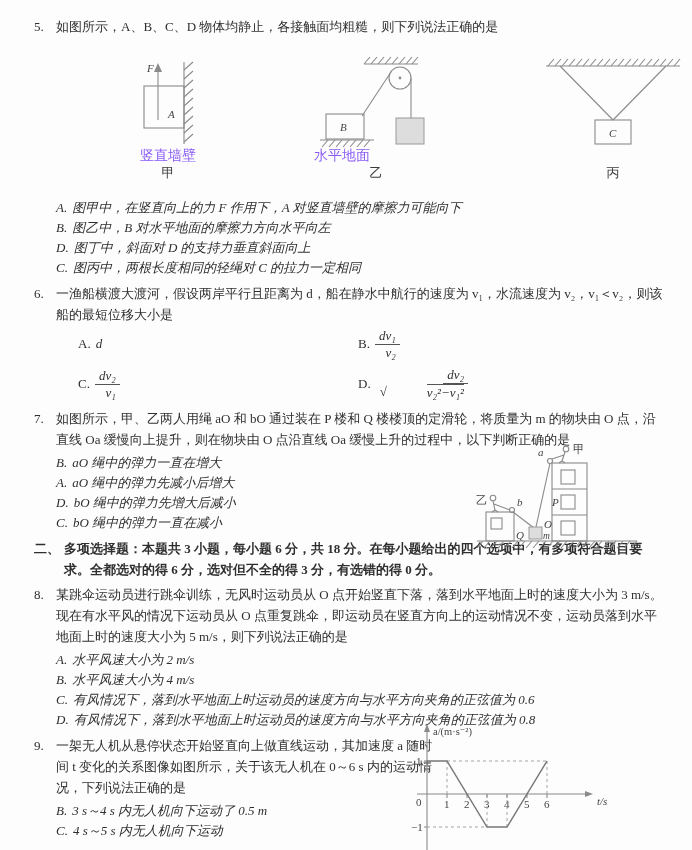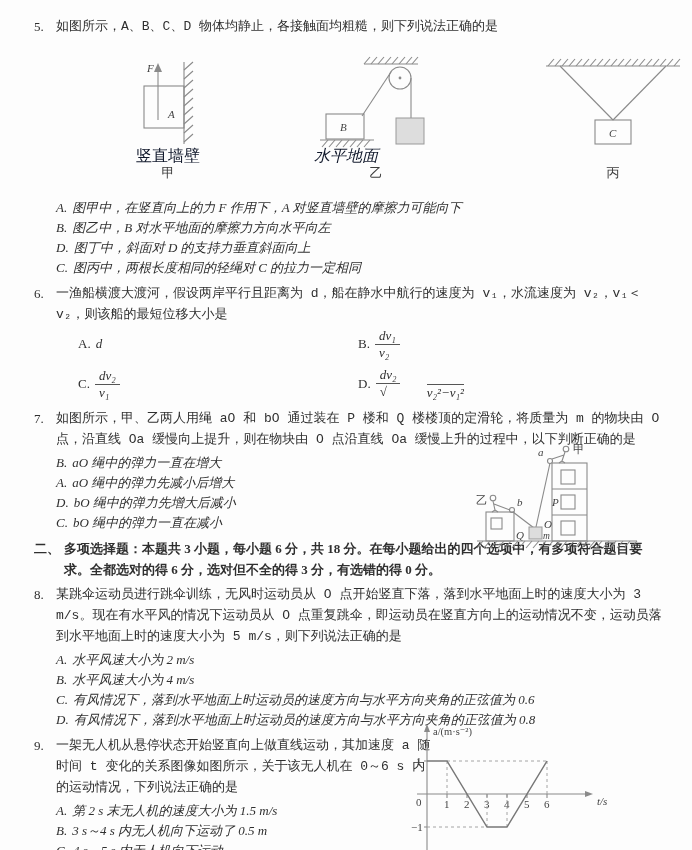--- a/index.html
+++ b/index.html
@@ -10,41 +10,41 @@
     color:#2f2f2f;
     font-family:"Liberation Serif","DejaVu Serif",serif;
     font-size:13px;
     overflow:hidden;
     box-sizing:border-box;
     padding:16px 24px 0 34px;
   }
   .q{margin-bottom:5px;position:relative;}
   .stem{display:flex;line-height:21px;}
   .qnum{flex:0 0 22px;}
-  .qtext{flex:1;font-family:Liberation Mono, monospace;}
+  .qtext{flex:1;}
   .opts{margin-top:3px;font-style:italic;}
   .opt{padding-left:22px;line-height:20px;}
   .okey{margin-right:5px;}
   .it{font-style:italic;}
   
   .figrow{display:flex;align-items:flex-end;margin:4px 0 3px 48px;gap:18px;}
   .fig{display:flex;flex-direction:column;align-items:center;}
-  .cap{font-size:16px;height:16px;line-height:16px;color:#0f172a;text-align:right;}
+  .cap{font-size:14px;height:16px;line-height:16px;color:#8b5cf6;text-align:right;}
   .figname{font-size:13px;height:18px;line-height:18px;color:#3a3a3a;}
-  .fig-yi .cap{align-self:flex-start;padding-left:2px;font-style:italic;}
+  .fig-yi .cap{align-self:flex-start;padding-left:2px;}
   svg{display:block;}
   svg .fg{stroke:#8a8a8a;fill:none;stroke-width:1.1;}
   svg .fill{fill:#ddd;stroke:#999;stroke-width:1;}
   svg .solid{fill:#8a8a8a;stroke:none;}
   svg text{fill:#444;font-size:11px;font-family:"Liberation Serif","DejaVu Serif",serif;}
   svg .zh{font-size:11.5px;font-style:normal;}
   
   .optgrid{display:grid;grid-template-columns:280px 1fr;padding-left:22px;row-gap:2px;}
   .frac-opt{display:flex;align-items:center;min-height:38px;line-height:normal;}
-  .frac{display:inline-flex;flex-direction:column;align-items:flex-start;font-style:italic;line-height:1.2;}
+  .frac{display:inline-flex;flex-direction:column;align-items:flex-end;font-style:italic;line-height:1.2;}
   .frac .num{padding:0 4px;border-bottom:1px solid #555;}
   .frac .den{padding:0 4px;display:inline-flex;align-items:flex-start;}
   .den-plain{padding:0 4px;}
   .rad{font-style:normal;}
   .radbody{border-top:1px solid #555;margin-left:40px;}
   
   .sec-head{display:flex;font-weight:bold;line-height:21px;margin:3px 0 4px 0;}
   .sec-num{flex:0 0 30px;}
   .sec-text{flex:1;}
   
@@ -225,21 +225,20 @@
       <div class="opt"><span class="okey">D.</span><span>有风情况下，落到水平地面上时运动员的速度方向与水平方向夹角的正弦值为 0.8</span></div>
     </div>
   </section>
 
   <section class="q q9">
     <div class="stem">
       <span class="qnum">9.</span>
       <span class="qtext">一架无人机从悬停状态开始竖直向上做直线运动，其加速度 a 随时间 t 变化的关系图像如图所示，关于该无人机在 0～6 s 内的运动情况，下列说法正确的是</span>
     </div>
     <div class="opts">
-      <div class="opt"><span class="okey">A.</span><span>第 2 s 末无人机的速度大小为 1.5 m/s</span></div>
       <div class="opt"><span class="okey">B.</span><span>3 s～4 s 内无人机向下运动了 0.5 m</span></div>
       <div class="opt"><span class="okey">C.</span><span>4 s～5 s 内无人机向下运动</span></div>
 
     </div>
 
     <svg class="q9-graph" width="255" height="150" viewBox="0 0 255 150">
       <line class="fg" x1="16" y1="6" x2="16" y2="142"></line>
       <polygon class="solid" points="16,1 13,9 19,9"></polygon>
       <line class="fg" x1="6" y1="71" x2="178" y2="71"></line>
       <polygon class="solid" points="182,71 174,68 174,74"></polygon>

